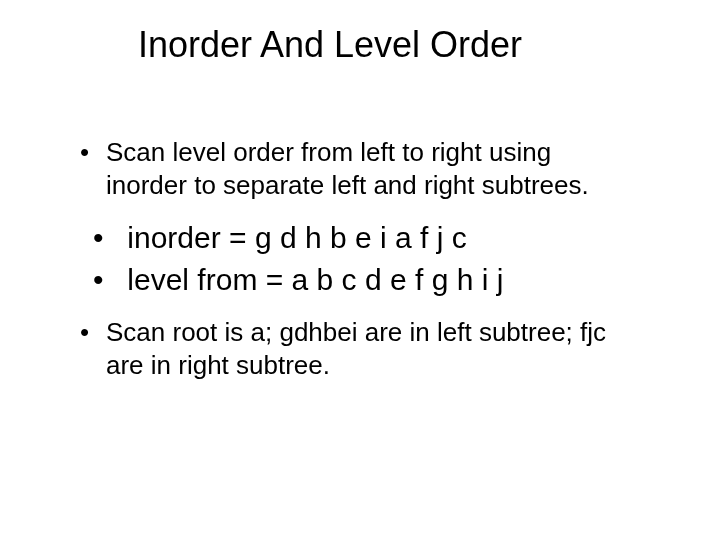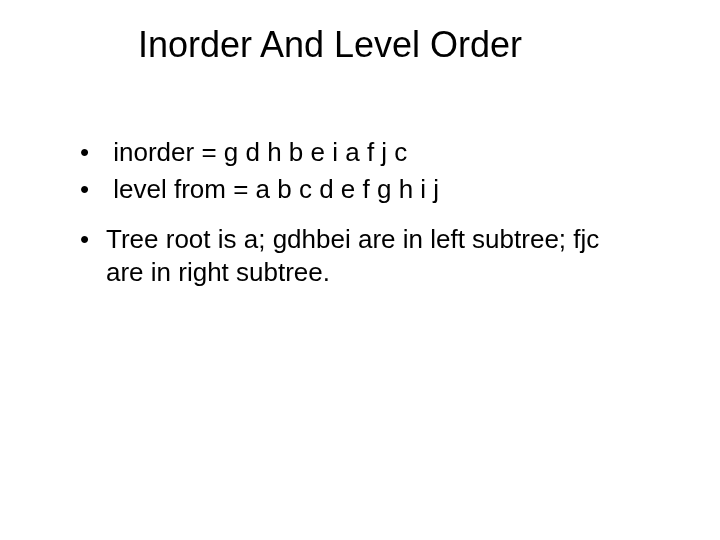--- a/index.html
+++ b/index.html
@@ -1,32 +1,35 @@
 <!DOCTYPE html>
 <html><head>
 <meta charset="utf-8">
 <style>
   * { margin: 0; padding: 0; box-sizing: border-box; }
   html, body { width: 720px; height: 540px; font-family: Arial, Helvetica, sans-serif; background: #fff; color: #000; }
   .slide { width: 660px; height: 540px; padding: 20px 40px 20px 40px; }
   .title { font-size: 36px; text-align: center; margin-top: 4px; margin-bottom: 70px; font-weight: normal; }
   ul { list-style: none; }
   li.small { font-size: 26px; line-height: 1.25; margin-left: 40px; text-indent: -26px; padding-left: 26px; margin-bottom: 4px; }
-  li.large { font-size: 26px; line-height: 1.25; margin-left: 40px; text-indent: -26px; padding-left: 26px; margin-bottom: 4px; }
+  li.large { font-size: 30px; line-height: 1.25; margin-left: 53px; text-indent: -26px; padding-left: 26px; margin-bottom: 4px; }
   .bullet { display: inline-block; width: 26px; text-indent: 0; }
   .group1 { margin-bottom: 18px; }
   .group2 { margin-bottom: 18px; }
 </style>
 </head>
 <body>
 
 <div class="slide">
   <h1 class="title">Inorder And Level Order</h1>
   <ul>
+    <div class="group1">
+      <li class="small"><span class="bullet">•</span><span>Scan level order from left to right using inorder to separate left and right subtrees.</span></li>
+    </div>
     <div class="group2">
       <li class="large"><span class="bullet">•</span><span> inorder = g d h b e i a f j c</span></li>
       <li class="large"><span class="bullet">•</span><span> level from = a b c d e f g h i j</span></li>
     </div>
     <div class="group3">
-      <li class="small"><span class="bullet">•</span><span>Tree root is a; gdhbei are in left subtree; fjc are in right subtree.</span></li>
+      <li class="small"><span class="bullet">•</span><span>Scan root is a; gdhbei are in left subtree; fjc are in right subtree.</span></li>
     </div>
   </ul>
 </div>
 
 </body></html>

